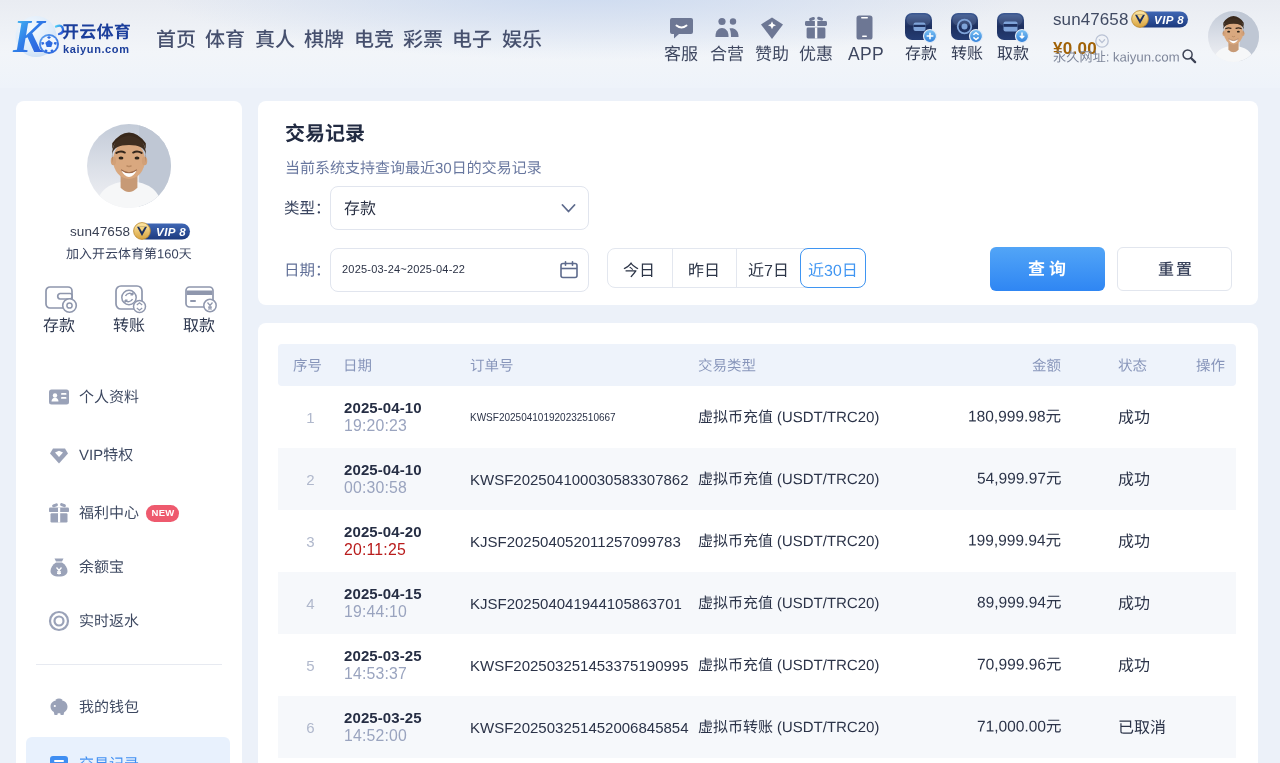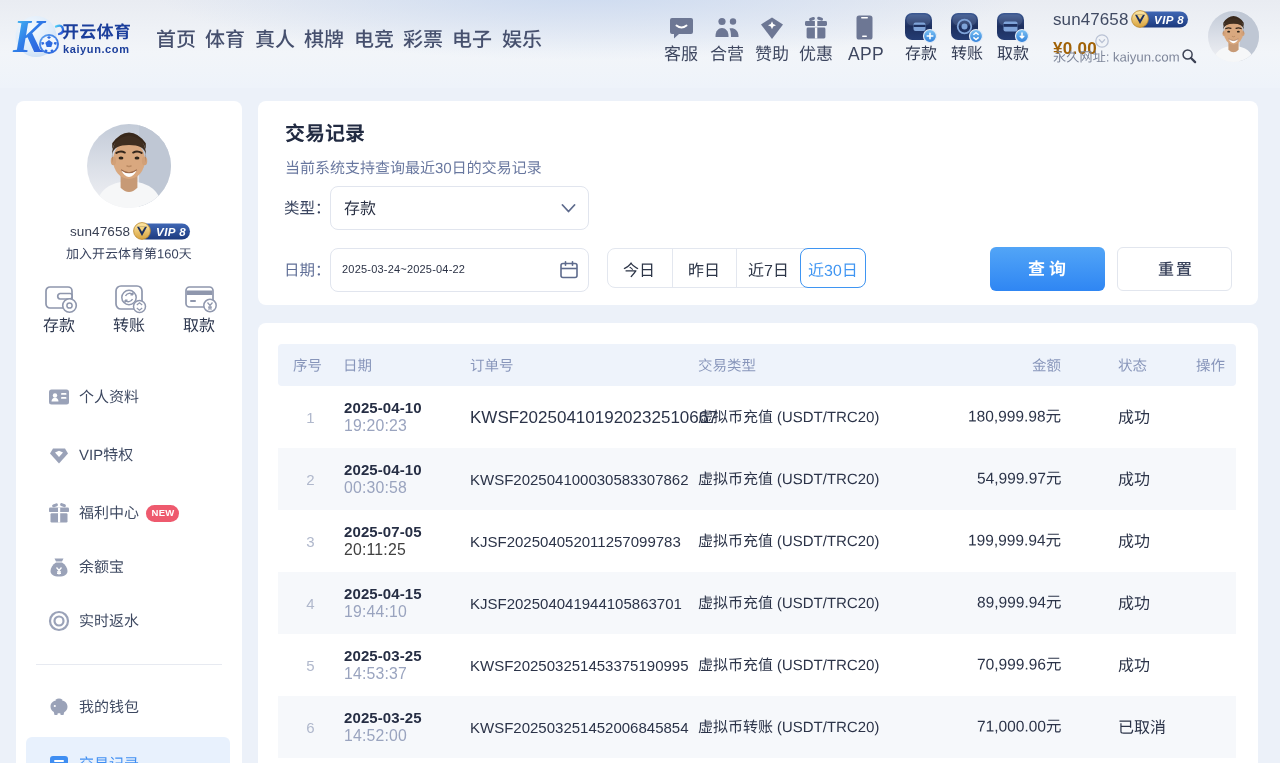--- a/index.html
+++ b/index.html
@@ -658,21 +658,21 @@
     </svg></div>
 <div style="position:absolute;left:1196.0px;top:358.2px;"><svg width="29" height="14" viewBox="0 0 29 14" overflow="visible">
       <g fill="#8795ba" transform="translate(0,12.6) scale(0.014500,-0.014500)">
         <use href="#gnR64cd" x="0"></use>
         <use href="#gnR4f5c" x="1000"></use>
       </g>
     </svg></div>
 <div style="position:absolute;left:0px;top:410px;font-size:15px;font-weight:400;color:#b0b8cc;letter-spacing:0px;line-height:15px;white-space:nowrap;left:278px;width:65px;text-align:center;line-height:15px;">1</div>
 <div style="position:absolute;left:344px;top:400px;font-size:15px;font-weight:700;color:#262e44;letter-spacing:0.1px;line-height:15px;white-space:nowrap;">2025-04-10</div>
 <div style="position:absolute;left:344px;top:418px;font-size:15.8px;font-weight:400;color:#9aa4bf;letter-spacing:0.2px;line-height:15.8px;white-space:nowrap;text-align:right;">19:20:23</div>
-<div style="position:absolute;left:470px;top:410px;font-size:17px;font-weight:400;color:#2b3348;letter-spacing:0px;line-height:15px;white-space:nowrap;">KWSF202504101920232510667</div>
+<div style="position:absolute;left:470px;top:410px;font-size:10px;font-weight:400;color:#2b3348;letter-spacing:0px;line-height:15px;white-space:nowrap;">KWSF202504101920232510667</div>
 <div style="position:absolute;left:698px;top:409.3px;"><svg width="181" height="15" viewBox="0 0 181 15" overflow="visible">
       <g fill="#2b3348" transform="translate(0,13.1) scale(0.015000,-0.015000)">
         <use href="#gnR865a" x="0"></use>
         <use href="#gnR62df" x="1000"></use>
         <use href="#gnR5e01" x="2000"></use>
         <use href="#gnR5145" x="3000"></use>
         <use href="#gnR503c" x="4000"></use>
         <use href="#glR28" x="5260"></use>
         <use href="#glR55" x="5593"></use>
         <use href="#glR53" x="6315"></use>
@@ -748,22 +748,22 @@
         <use href="#gnR5143" x="4449"></use>
       </g>
     </svg></div>
 <div style="position:absolute;left:1118px;top:471.0px;"><svg width="32" height="16" viewBox="0 0 32 16" overflow="visible">
       <g fill="#2b3348" transform="translate(0,13.9) scale(0.016000,-0.016000)">
         <use href="#gnR6210" x="0"></use>
         <use href="#gnR529f" x="1000"></use>
       </g>
     </svg></div>
 <div style="position:absolute;left:0px;top:534px;font-size:15px;font-weight:400;color:#b0b8cc;letter-spacing:0px;line-height:15px;white-space:nowrap;left:278px;width:65px;text-align:center;line-height:15px;">3</div>
-<div style="position:absolute;left:344px;top:524px;font-size:15px;font-weight:700;color:#262e44;letter-spacing:0.1px;line-height:15px;white-space:nowrap;">2025-07-05</div>
-<div style="position:absolute;left:344px;top:542px;font-size:15.8px;font-weight:400;color:#404040;letter-spacing:0.2px;line-height:15.8px;white-space:nowrap;">20:11:25</div>
+<div style="position:absolute;left:344px;top:524px;font-size:15px;font-weight:700;color:#262e44;letter-spacing:0.1px;line-height:15px;white-space:nowrap;">2025-04-20</div>
+<div style="position:absolute;left:344px;top:542px;font-size:15.8px;font-weight:400;color:#b91c1c;letter-spacing:0.2px;line-height:15.8px;white-space:nowrap;">20:11:25</div>
 <div style="position:absolute;left:470px;top:534px;font-size:15px;font-weight:400;color:#2b3348;letter-spacing:0px;line-height:15px;white-space:nowrap;">KJSF202504052011257099783</div>
 <div style="position:absolute;left:698px;top:533.3px;"><svg width="181" height="15" viewBox="0 0 181 15" overflow="visible">
       <g fill="#2b3348" transform="translate(0,13.1) scale(0.015000,-0.015000)">
         <use href="#gnR865a" x="0"></use>
         <use href="#gnR62df" x="1000"></use>
         <use href="#gnR5e01" x="2000"></use>
         <use href="#gnR5145" x="3000"></use>
         <use href="#gnR503c" x="4000"></use>
         <use href="#glR28" x="5260"></use>
         <use href="#glR55" x="5593"></use>

